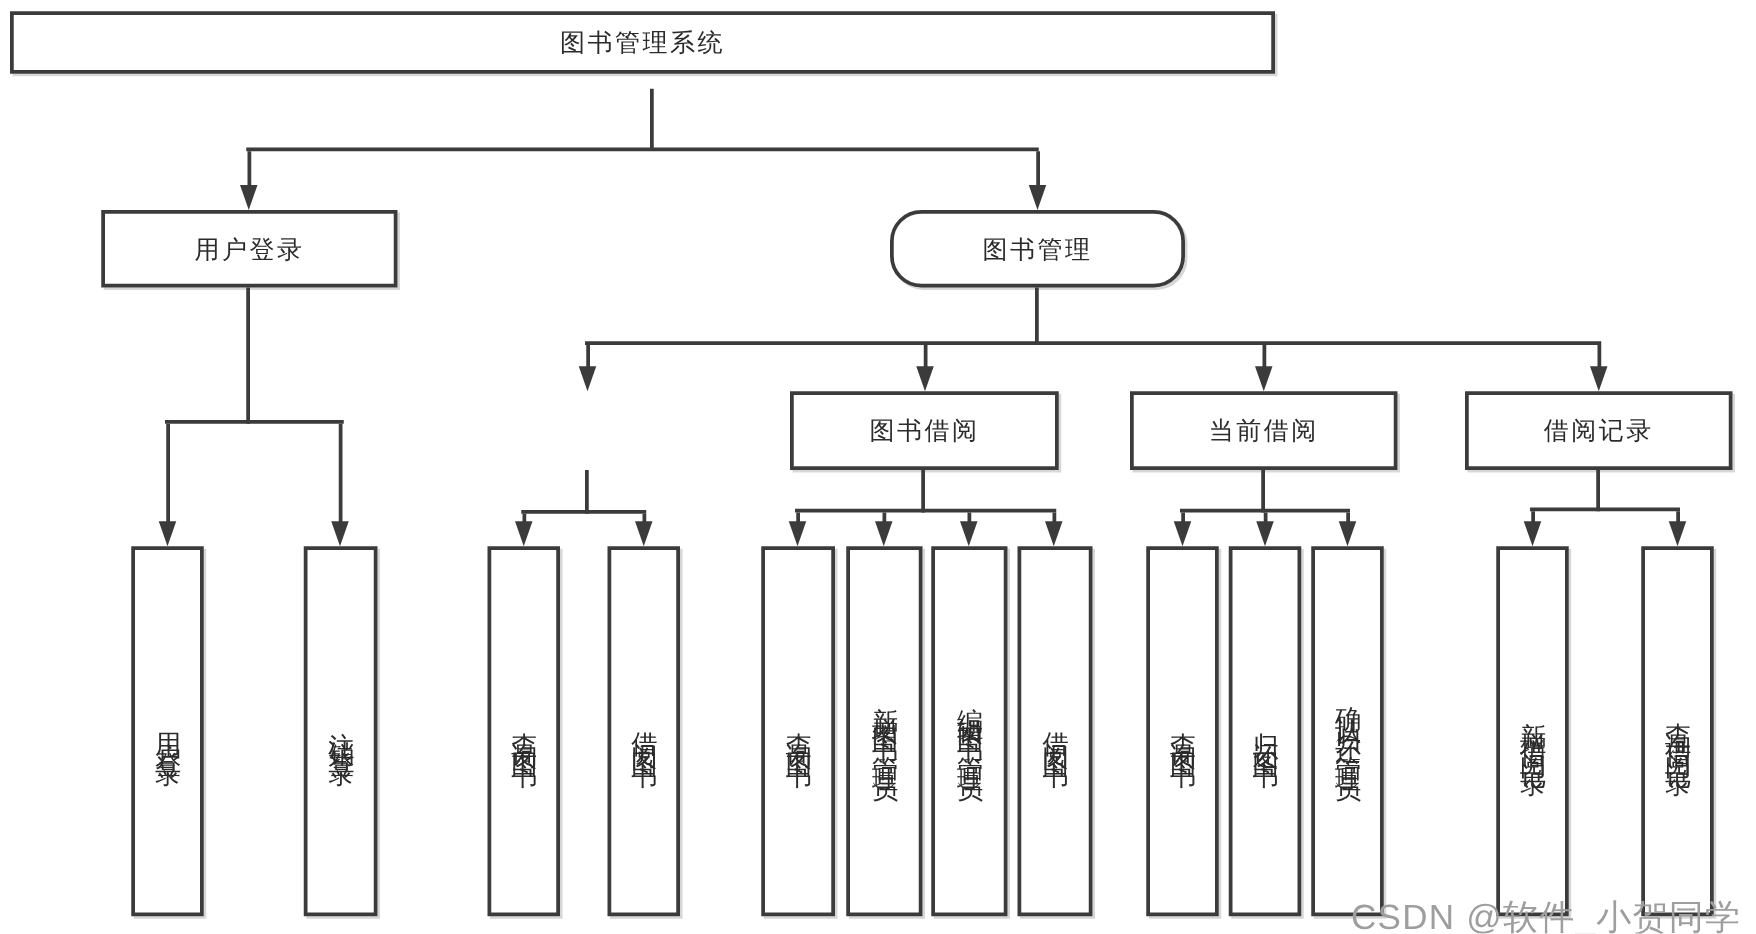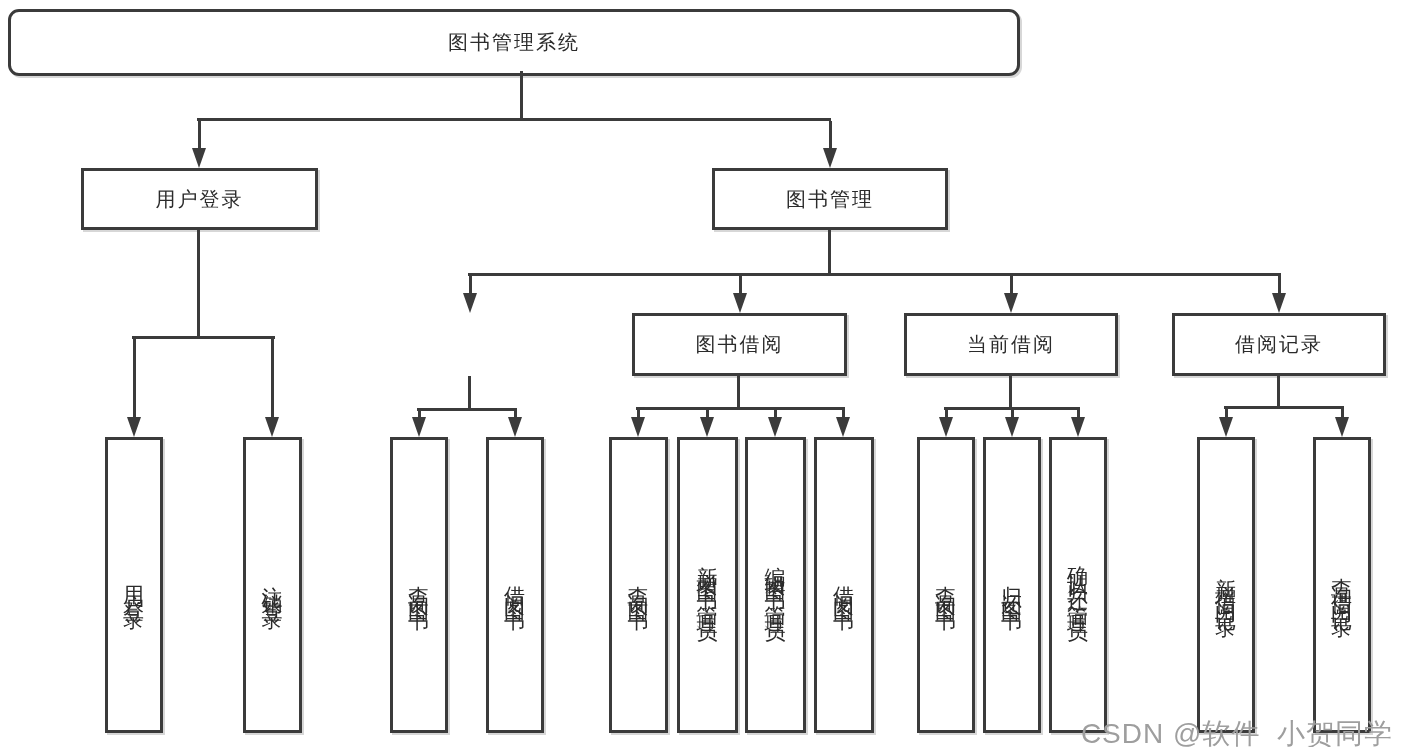--- a/index.html
+++ b/index.html
@@ -45,29 +45,29 @@
   .watermark{
     position:absolute;right:12px;top:715px;z-index:5;
     font-size:28px;letter-spacing:1px;color:var(--watermark);
   }
 </style>
 </head>
 <body>
 
 <div class="canvas">
 
-  <div class="node" style="left:8px;top:9px;width:1012px;height:67px;border-radius:11px;">图书管理系统</div>
+  <div class="node" style="left:8px;top:9px;width:1012px;height:50px;">图书管理系统</div>
 
   <div class="vline" style="left:520px;top:71px;height:49px;"></div>
   <div class="hline" style="left:197px;top:118px;width:634px;"></div>
   <div class="arrow" style="left:192px;top:121px;height:47px;"></div>
   <div class="arrow" style="left:823px;top:121px;height:47px;"></div>
 
   <div class="node" style="left:81px;top:168px;width:237px;height:62px;">用户登录</div>
-  <div class="node" style="left:712px;top:168px;width:236px;height:62px;">图书管理</div>
+  <div class="node" style="left:712px;top:168px;width:236px;height:62px;border-radius:25px;">图书管理</div>
 
   <div class="vline" style="left:197px;top:230px;height:109px;"></div>
   <div class="hline" style="left:132px;top:336px;width:143px;"></div>
   <div class="arrow" style="left:127px;top:339px;height:98px;"></div>
   <div class="arrow" style="left:265px;top:339px;height:98px;"></div>
 
   <div class="vline" style="left:828px;top:230px;height:46px;"></div>
   <div class="hline" style="left:468px;top:273px;width:813px;"></div>
   <div class="arrow" style="left:463px;top:276px;height:37px;"></div>
   <div class="arrow" style="left:733px;top:276px;height:37px;"></div>

